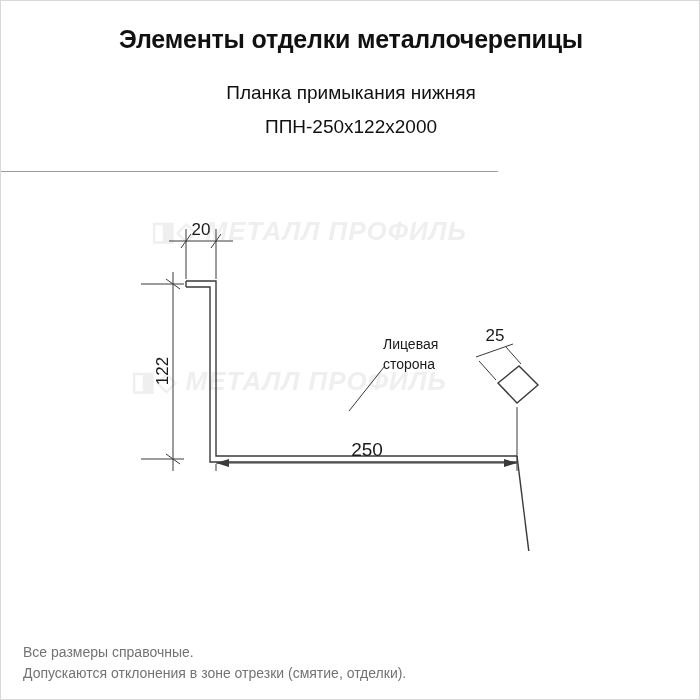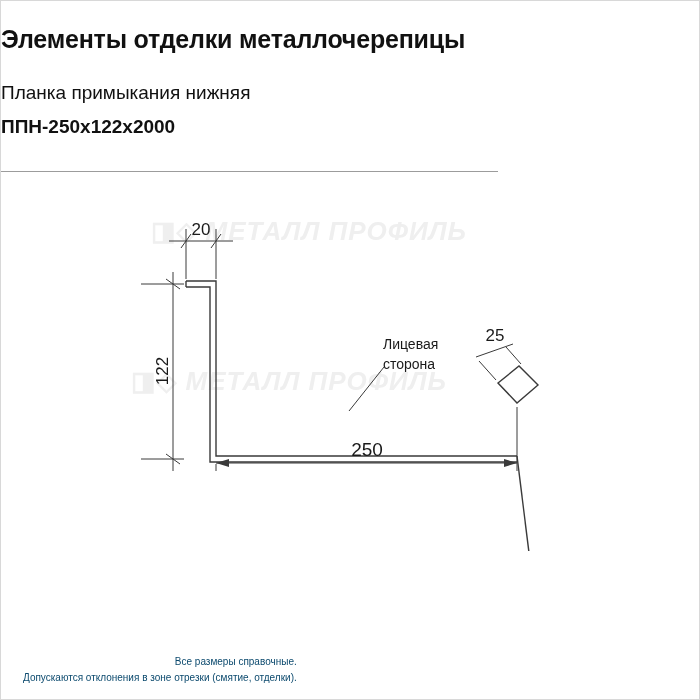--- a/index.html
+++ b/index.html
@@ -20,36 +20,37 @@
     width: 700px;
     height: 700px;
     border: 1px solid #d8d8d8;
     box-sizing: border-box;
   }
   .title-block {
     position: absolute;
     top: 24px;
     left: 0;
     width: 700px;
+    text-align: center;
   }
   .title-main {
     font-size: 25px;
     font-weight: bold;
     letter-spacing: -0.2px;
     color: #111111;
   }
   .title-sub {
     font-size: 19px;
     font-weight: normal;
     margin-top: 28px;
     color: #111111;
   }
   .title-code {
     font-size: 19px;
-    font-weight: bold;
+    font-weight: normal;
     margin-top: 12px;
     color: #111111;
   }
   .drawing {
     position: absolute;
     top: 170px;
     left: 0;
     width: 700px;
     height: 380px;
   }
@@ -73,24 +74,23 @@
   }
   .wm .wm-mark {
     display: inline-block;
     margin-right: 8px;
     font-style: normal;
   }
   .footer {
     position: absolute;
     left: 22px;
     bottom: 14px;
-    font-size: 10px;
-    color: #0c4a6e;
+    font-size: 14px;
+    color: #737373;
     line-height: 1.55;
-    text-align: right;
   }
   .footer div {
     white-space: nowrap;
   }
   svg text {
     font-family: "Liberation Sans", sans-serif;
   }
 </style>
 </head>
 <body>

